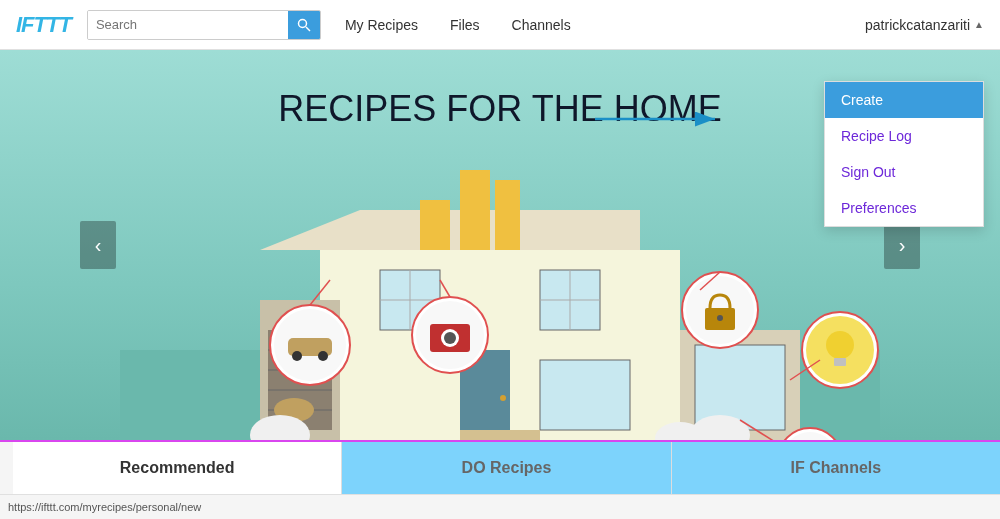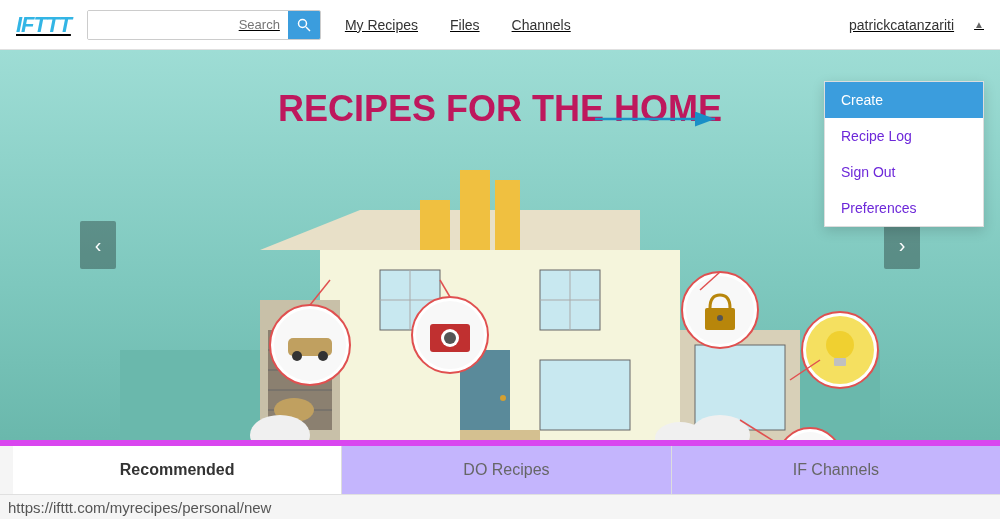--- a/index.html
+++ b/index.html
@@ -8,21 +8,20 @@
     
     .navbar {
       display: flex;
       align-items: center;
       background: #fff;
       height: 50px;
       padding: 0 16px;
       border-bottom: 1px solid #e0e0e0;
       position: relative;
       z-index: 100;
-      text-decoration: underline;
     }
     .navbar-logo {
       font-size: 22px;
       font-weight: 900;
       color: #33b5e5;
       letter-spacing: -1px;
       margin-right: 16px;
       font-style: italic;
     }
     .navbar-search-wrapper {
@@ -34,21 +33,20 @@
       height: 30px;
     }
     .navbar-search-input {
       border: none;
       outline: none;
       padding: 0 8px;
       font-size: 13px;
       width: 200px;
       height: 100%;
       color: #555;
-      text-align: right;
     }
     .navbar-search-btn {
       background: #3b9ddd;
       border: none;
       cursor: pointer;
       width: 32px;
       height: 30px;
       display: flex;
       align-items: center;
       justify-content: center;
@@ -68,21 +66,21 @@
       font-weight: 500;
       cursor: pointer;
     }
     .navbar-user {
       margin-left: auto;
       font-size: 14px;
       color: #333;
       cursor: pointer;
       display: flex;
       align-items: center;
-      gap: 20px;
+      gap: 4px;
       position: relative;
     }
     .navbar-user .caret {
       font-size: 10px;
       color: #666;
     }
 
     
     .dropdown-menu {
       position: absolute;
@@ -167,75 +165,75 @@
       z-index: 20;
     }
     .hero-cta-text {
       font-size: 28px;
       font-weight: 700;
       color: #1a8fc7;
       white-space: nowrap;
     }
     .hero-main-title {
       font-size: 36px;
-      font-weight: 700;
-      color: #be185d;
+      font-weight: 400;
+      color: #0f172a;
       text-align: center;
       margin-top: 8px;
       white-space: nowrap;
     }
 
     
     .house-svg-container {
       position: absolute;
       bottom: 0;
       left: 50%;
       transform: translateX(-50%);
       width: 760px;
       height: 290px;
     }
 
     
     .bottom-tabs {
       display: flex;
       height: 54px;
       background: #f5f5f5;
-      border-top: 6px solid #d946ef;
+      border-top: 2px solid #d946ef;
       padding-left: 13px;
     }
     .tab-item {
       flex: 1;
       display: flex;
       align-items: center;
       justify-content: center;
       font-size: 16px;
-      font-weight: 400;
+      font-weight: 700;
       color: #666;
       border-right: 1px solid #ddd;
       cursor: pointer;
-      background: #c4b5fd;
+      background: #7dd3fc;
     }
     .tab-item.active {
       background: #fff;
       color: #333;
       font-weight: 700;
     }
     .tab-item:last-child { border-right: none; }
 
     
     .status-bar {
       background: #f5f5f5;
       height: 25px;
       display: flex;
       align-items: center;
       padding: 0 8px;
       border-top: 1px solid #e0e0e0;
     }
     .status-bar-url {
-      font-size: 15px;
+      font-size: 11px;
       color: #555;
     }
   </style>
 </head>
 <body>
 
 <div class="navbar">
   <div class="navbar-logo">IFTTT</div>
 
   <div class="navbar-search-wrapper">

